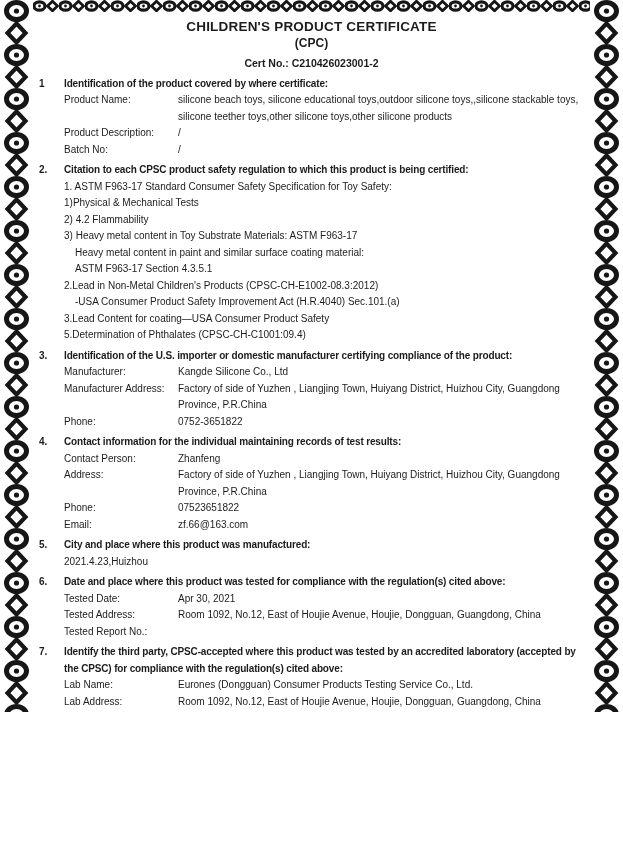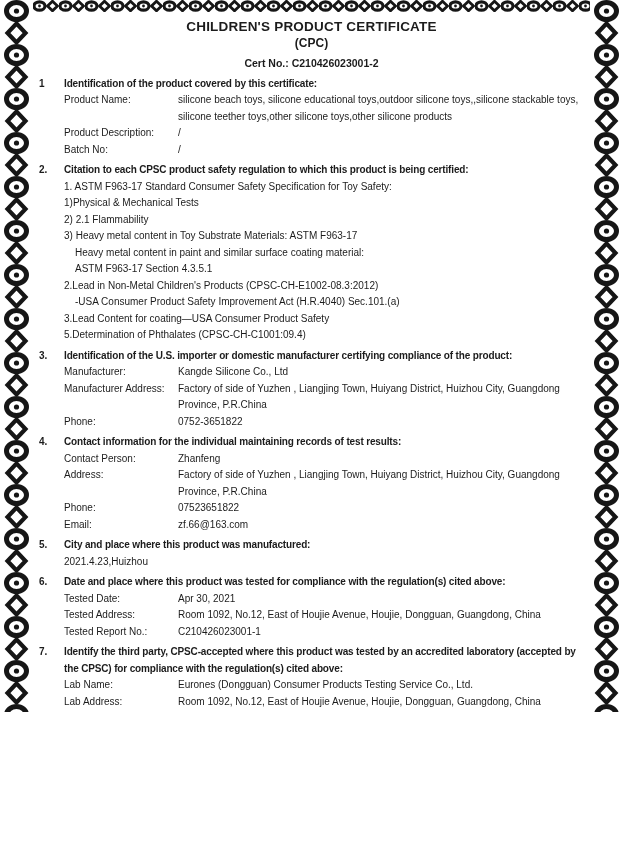--- a/index.html
+++ b/index.html
@@ -85,21 +85,21 @@
 
     <div class="header">
       <div class="title">CHILDREN'S PRODUCT CERTIFICATE</div>
       <div class="subtitle">(CPC)</div>
       <div class="certno">Cert No.: C210426023001-2</div>
     </div>
 
     <div class="section">
       <div class="sec-head">
         <span class="sec-num">1</span>
-        <span class="sec-title">Identification of the product covered by this certificate:</span>
+        <span class="sec-title">Identification of the product covered by where certificate:</span>
       </div>
       <div class="sec-body">
         <div class="row">
           <span class="lbl">Product Name:</span>
           <span class="val">silicone beach toys, silicone educational toys,outdoor silicone toys,,silicone stackable toys, silicone teether toys,other silicone toys,other silicone products</span>
         </div>
         <div class="row">
           <span class="lbl">Product Description:</span>
           <span class="val">/</span>
         </div>
@@ -111,21 +111,21 @@
     </div>
 
     <div class="section">
       <div class="sec-head">
         <span class="sec-num">2.</span>
         <span class="sec-title">Citation to each CPSC product safety regulation to which this product is being certified:</span>
       </div>
       <div class="sec-body">
         <div class="line">1. ASTM F963-17 Standard Consumer Safety Specification for Toy Safety:</div>
         <div class="line">1)Physical &amp; Mechanical Tests</div>
-        <div class="line">2) 2.1 Flammability</div>
+        <div class="line">2) 4.2 Flammability</div>
         <div class="line">3) Heavy metal content in Toy Substrate Materials: ASTM F963-17</div>
         <div class="line ind1">Heavy metal content in paint and similar surface coating material:</div>
         <div class="line ind1">ASTM F963-17 Section 4.3.5.1</div>
         <div class="line">2.Lead in Non-Metal Children's Products (CPSC-CH-E1002-08.3:2012)</div>
         <div class="line ind1">-USA Consumer Product Safety Improvement Act (H.R.4040) Sec.101.(a)</div>
         <div class="line">3.Lead Content for coating—USA Consumer Product Safety</div>
         <div class="line">5.Determination of Phthalates (CPSC-CH-C1001:09.4)</div>
       </div>
     </div>
 
@@ -194,21 +194,20 @@
         <div class="row">
           <span class="lbl">Tested Date:</span>
           <span class="val">Apr 30, 2021</span>
         </div>
         <div class="row">
           <span class="lbl">Tested Address:</span>
           <span class="val">Room 1092, No.12, East of Houjie Avenue, Houjie, Dongguan, Guangdong, China</span>
         </div>
         <div class="row">
           <span class="lbl">Tested Report No.:</span>
-          <span class="val">C210426023001-1</span>
         </div>
       </div>
     </div>
 
     <div class="section">
       <div class="sec-head">
         <span class="sec-num">7.</span>
         <span class="sec-title">Identify the third party, CPSC-accepted where this product was tested by an accredited laboratory (accepted by the CPSC) for compliance with the regulation(s) cited above:</span>
       </div>
       <div class="sec-body">

